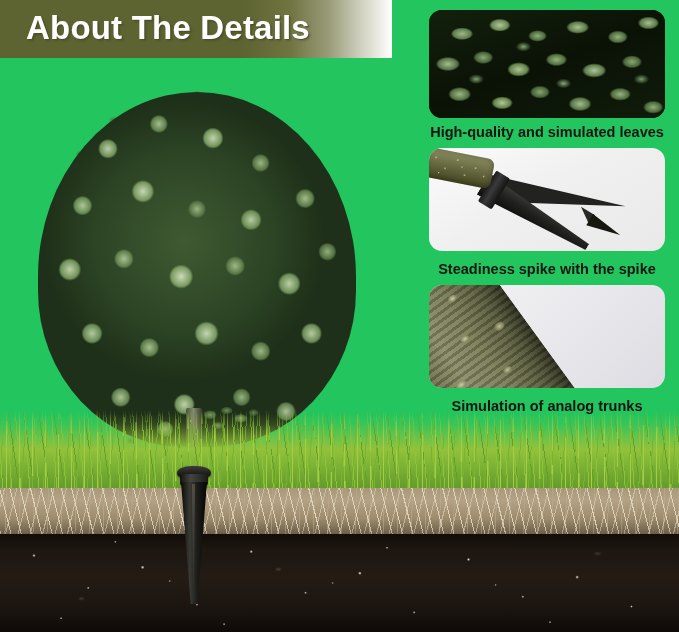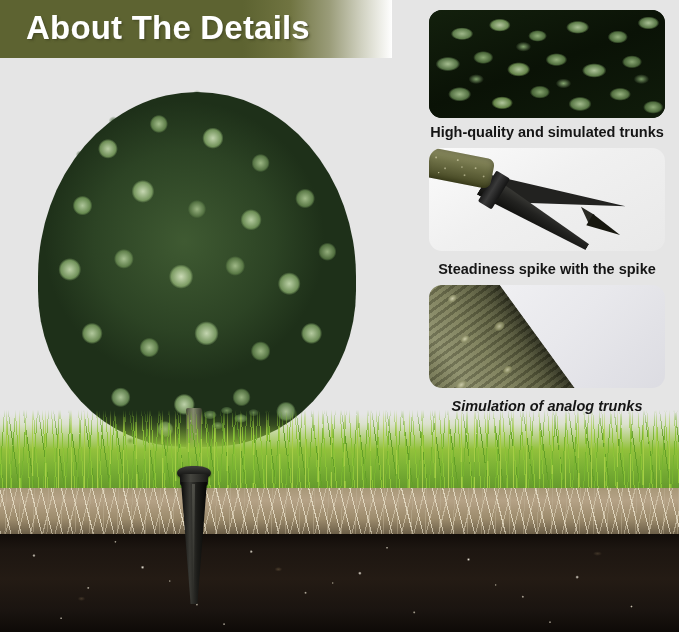--- a/index.html
+++ b/index.html
@@ -1,20 +1,20 @@
 <!DOCTYPE html>
 <html><head>
 <meta charset="utf-8">
 <style>
   html,body{margin:0;padding:0;background:#fff;}
   body{font-family:"Liberation Sans","DejaVu Sans",sans-serif;}
 
   #stage{
     position:relative;width:679px;height:632px;overflow:hidden;
-    background:#e5e5e5;
+    background:#22c55e;
   }
 
   
   .banner{
     position:absolute;left:0;top:0;width:392px;height:58px;
     background:linear-gradient(90deg,
       #5d6331 0%, #5d6331 62%, #707441 74%,
       #9a9c79 84%, #cfd0bf 92%, #ffffff 100%);
   }
   .banner-title{
@@ -144,21 +144,21 @@
       radial-gradient(9px 6px at 34% 54%, #d0d0ae 0%, #8d8f68 55%, rgba(0,0,0,0) 75%),
       radial-gradient(7px 5px at 68% 60%, #c4c4a1 0%, #86885f 55%, rgba(0,0,0,0) 75%),
       radial-gradient(8px 6px at 18% 68%, #cbcba8 0%, #8a8c65 55%, rgba(0,0,0,0) 75%),
       radial-gradient(9px 6px at 52% 76%, #d4d4b2 0%, #91936c 55%, rgba(0,0,0,0) 75%),
       radial-gradient(7px 5px at 80% 80%, #c0c09d 0%, #83855e 55%, rgba(0,0,0,0) 75%),
       radial-gradient(8px 6px at 28% 88%, #c8c8a5 0%, #898b64 55%, rgba(0,0,0,0) 75%),
       radial-gradient(7px 5px at 62% 94%, #cececb 0%, #8b8d66 55%, rgba(0,0,0,0) 75%),
       repeating-linear-gradient(180deg, rgba(0,0,0,.20) 0 3px, rgba(255,255,255,.05) 3px 7px);
     opacity:.95;
   }
-  #cap-bark{left:429px;top:398px;width:236px;font-style:italic;}
+  #cap-bark{left:429px;top:398px;width:236px;}
 
   
   .tree-canopy{
     position:absolute;left:38px;top:92px;width:318px;height:355px;
     border-radius:50% 50% 46% 46%/52% 52% 44% 44%;
     background:
       radial-gradient(circle 13px at 22% 16%, #b9cda4 0%, #6f8f57 60%, rgba(0,0,0,0) 76%),
       radial-gradient(circle 12px at 38% 9%, #a4bd8c 0%, #5e7e49 60%, rgba(0,0,0,0) 76%),
       radial-gradient(circle 14px at 55% 13%, #c1d3ad 0%, #74955c 60%, rgba(0,0,0,0) 76%),
       radial-gradient(circle 12px at 70% 20%, #9cb684 0%, #587646 60%, rgba(0,0,0,0) 76%),
@@ -351,21 +351,21 @@
   <div>
     <div class="stake-flange"></div>
     <div class="stake-neck"></div>
     <div class="stake-spike"></div>
     <div class="stake-ridge"></div>
   </div>
 
   <div class="panel" id="panel-leaves">
     <div class="leafbed"></div>
   </div>
-  <div class="panel-caption" id="cap-leaves">High-quality and simulated trunks</div>
+  <div class="panel-caption" id="cap-leaves">High-quality and simulated leaves</div>
 
   <div class="panel" id="panel-spike">
     <div class="stake-body"></div>
     <div class="stake-shaft"></div>
     <div class="stake-barb"></div>
     <div class="stake-tip"></div>
     <div class="stake-fin"></div>
     <div class="stake-collar"></div>
     <div class="stake-trunk"></div>
   </div>

